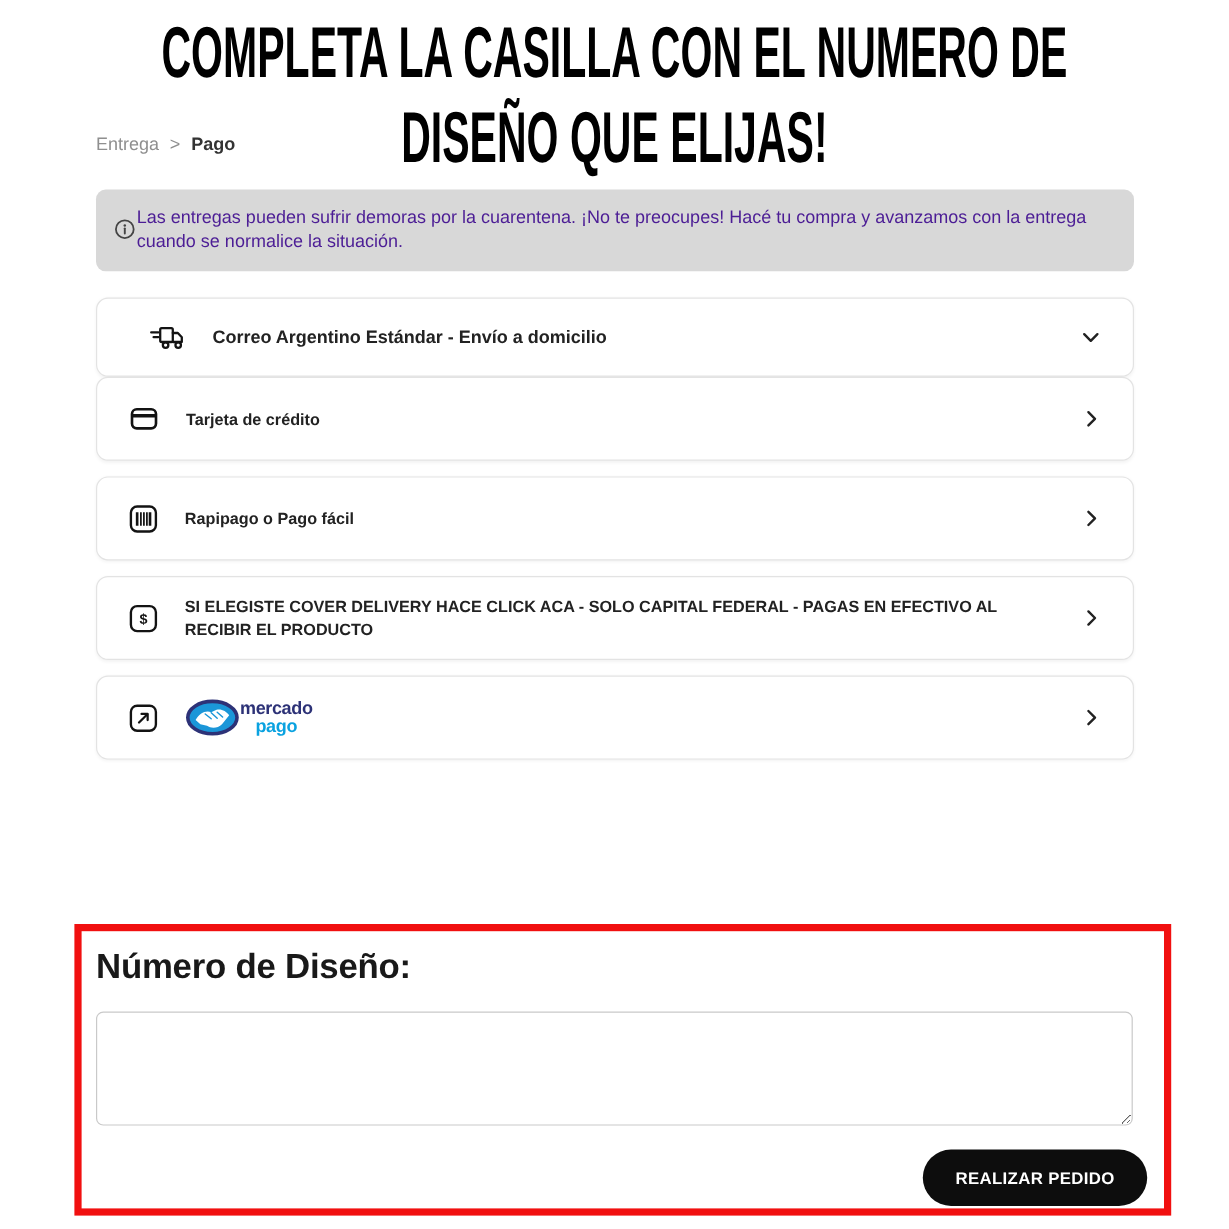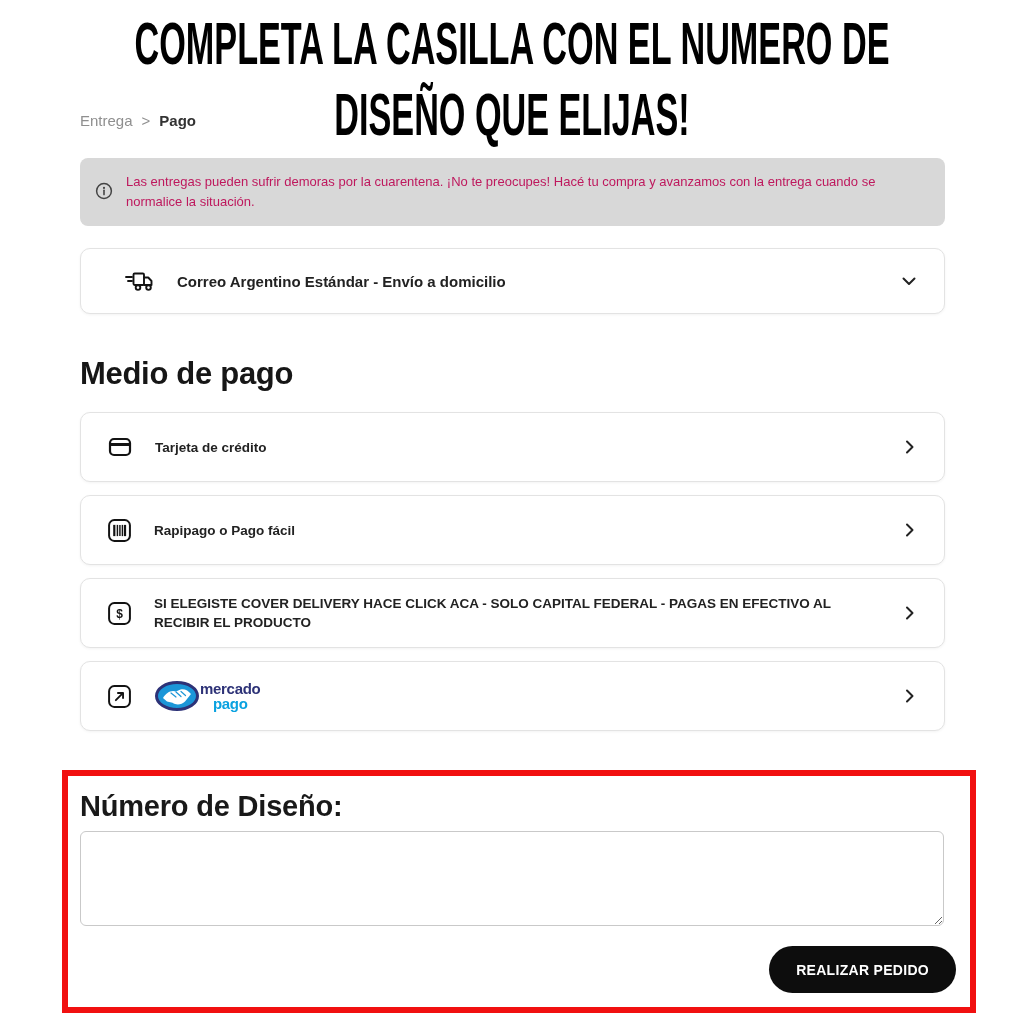--- a/index.html
+++ b/index.html
@@ -16,22 +16,22 @@
 
   
   .breadcrumb { position:absolute; top:112px; left:80px; font-size:15px;
     color:#8f8f8f; display:flex; gap:9px; align-items:center; }
   .breadcrumb .crumb-current { color:#333; font-weight:700; }
 
   
   .content { position:absolute; top:158px; left:80px; width:865px; }
 
   .notice { position:relative; background:#d8d8d8; border-radius:8px;
-    padding:14px 30px 14px 46px; font-size:13px; line-height:20px;
-    color:#be185d; }
+    padding:14px 30px 14px 34px; font-size:15px; line-height:20px;
+    color:#4c1d95; }
   .notice .notice-icon { position:absolute; left:15px; top:24px; width:18px;
     height:18px; color:#444; }
 
   .card { display:flex; align-items:center; gap:22px; padding:0 26px;
     background:#fff; border:1px solid #e3e3e3; border-radius:10px;
     box-shadow:0 1px 3px rgba(0,0,0,0.05); cursor:pointer; }
   .shipping-card { margin-top:22px; height:66px;padding-left:44px; }
   .shipping-card .card-label { font-size:15px; font-weight:600; color:#222; }
 
   .section-heading { margin:42px 0 20px; font-size:31px; font-weight:700;
@@ -47,21 +47,21 @@
   .mp-logo { display:flex; align-items:center; gap:0; }
   .mp-text { text-align:center; line-height:15px; }
   .mp-text .mp-line1 { font-size:15px; font-weight:700; color:#2d3277; letter-spacing:-0.3px; }
   .mp-text .mp-line2 { font-size:15px; font-weight:700; color:#0aa2e0; letter-spacing:-0.3px; }
 
   
   .design-box { position:absolute; left:62px; top:770px; width:914px;
     height:243px; border:6px solid #f11010; background:#fff;
     padding:14px 12px 12px; }
   .design-heading { font-size:29px; font-weight:700; color:#191919;
-    letter-spacing:-0.2px; margin-bottom:8px; }
+    letter-spacing:-0.2px; margin-bottom:20px; }
   .design-input { display:block; width:864px; height:95px;
     border:1px solid #c9c9c9; border-radius:6px; resize:vertical;
     font:14px "Liberation Sans", sans-serif; padding:8px 10px; outline:none;
     background:#fff; }
   .submit-btn { display:block; margin:20px 2px 0 auto; height:47px;
     padding:0 27px; background:#0d0d0d; color:#fff; border:none;
     border-radius:26px; font-family:"Liberation Sans", sans-serif;
     font-size:14px; font-weight:700; letter-spacing:0.3px; cursor:pointer; }
 
   svg { display:block; }
@@ -107,21 +107,20 @@
         </svg>
       </span>
       <span class="card-label">Correo Argentino Estándar - Envío a domicilio</span>
       <span class="chev">
         <svg width="18" height="18" viewBox="0 0 18 18" fill="none" stroke="#222" stroke-width="2" stroke-linecap="round" stroke-linejoin="round">
           <path d="M3.5 6.5 L9 12 L14.5 6.5"></path>
         </svg>
       </span>
     </div>
 
-    <h2 class="section-heading">Medio de pago</h2>
 
     <div class="card method-card">
       <span class="lead-icon">
         <svg width="26" height="24" viewBox="0 0 24 24" fill="none" stroke="currentColor">
           <rect x="2" y="4" width="20" height="16" rx="4" stroke-width="2.2"></rect>
           <line x1="2.6" y1="9.5" x2="21.4" y2="9.5" stroke-width="3"></line>
         </svg>
       </span>
       <span class="card-label">Tarjeta de crédito</span>
       <span class="chev">

